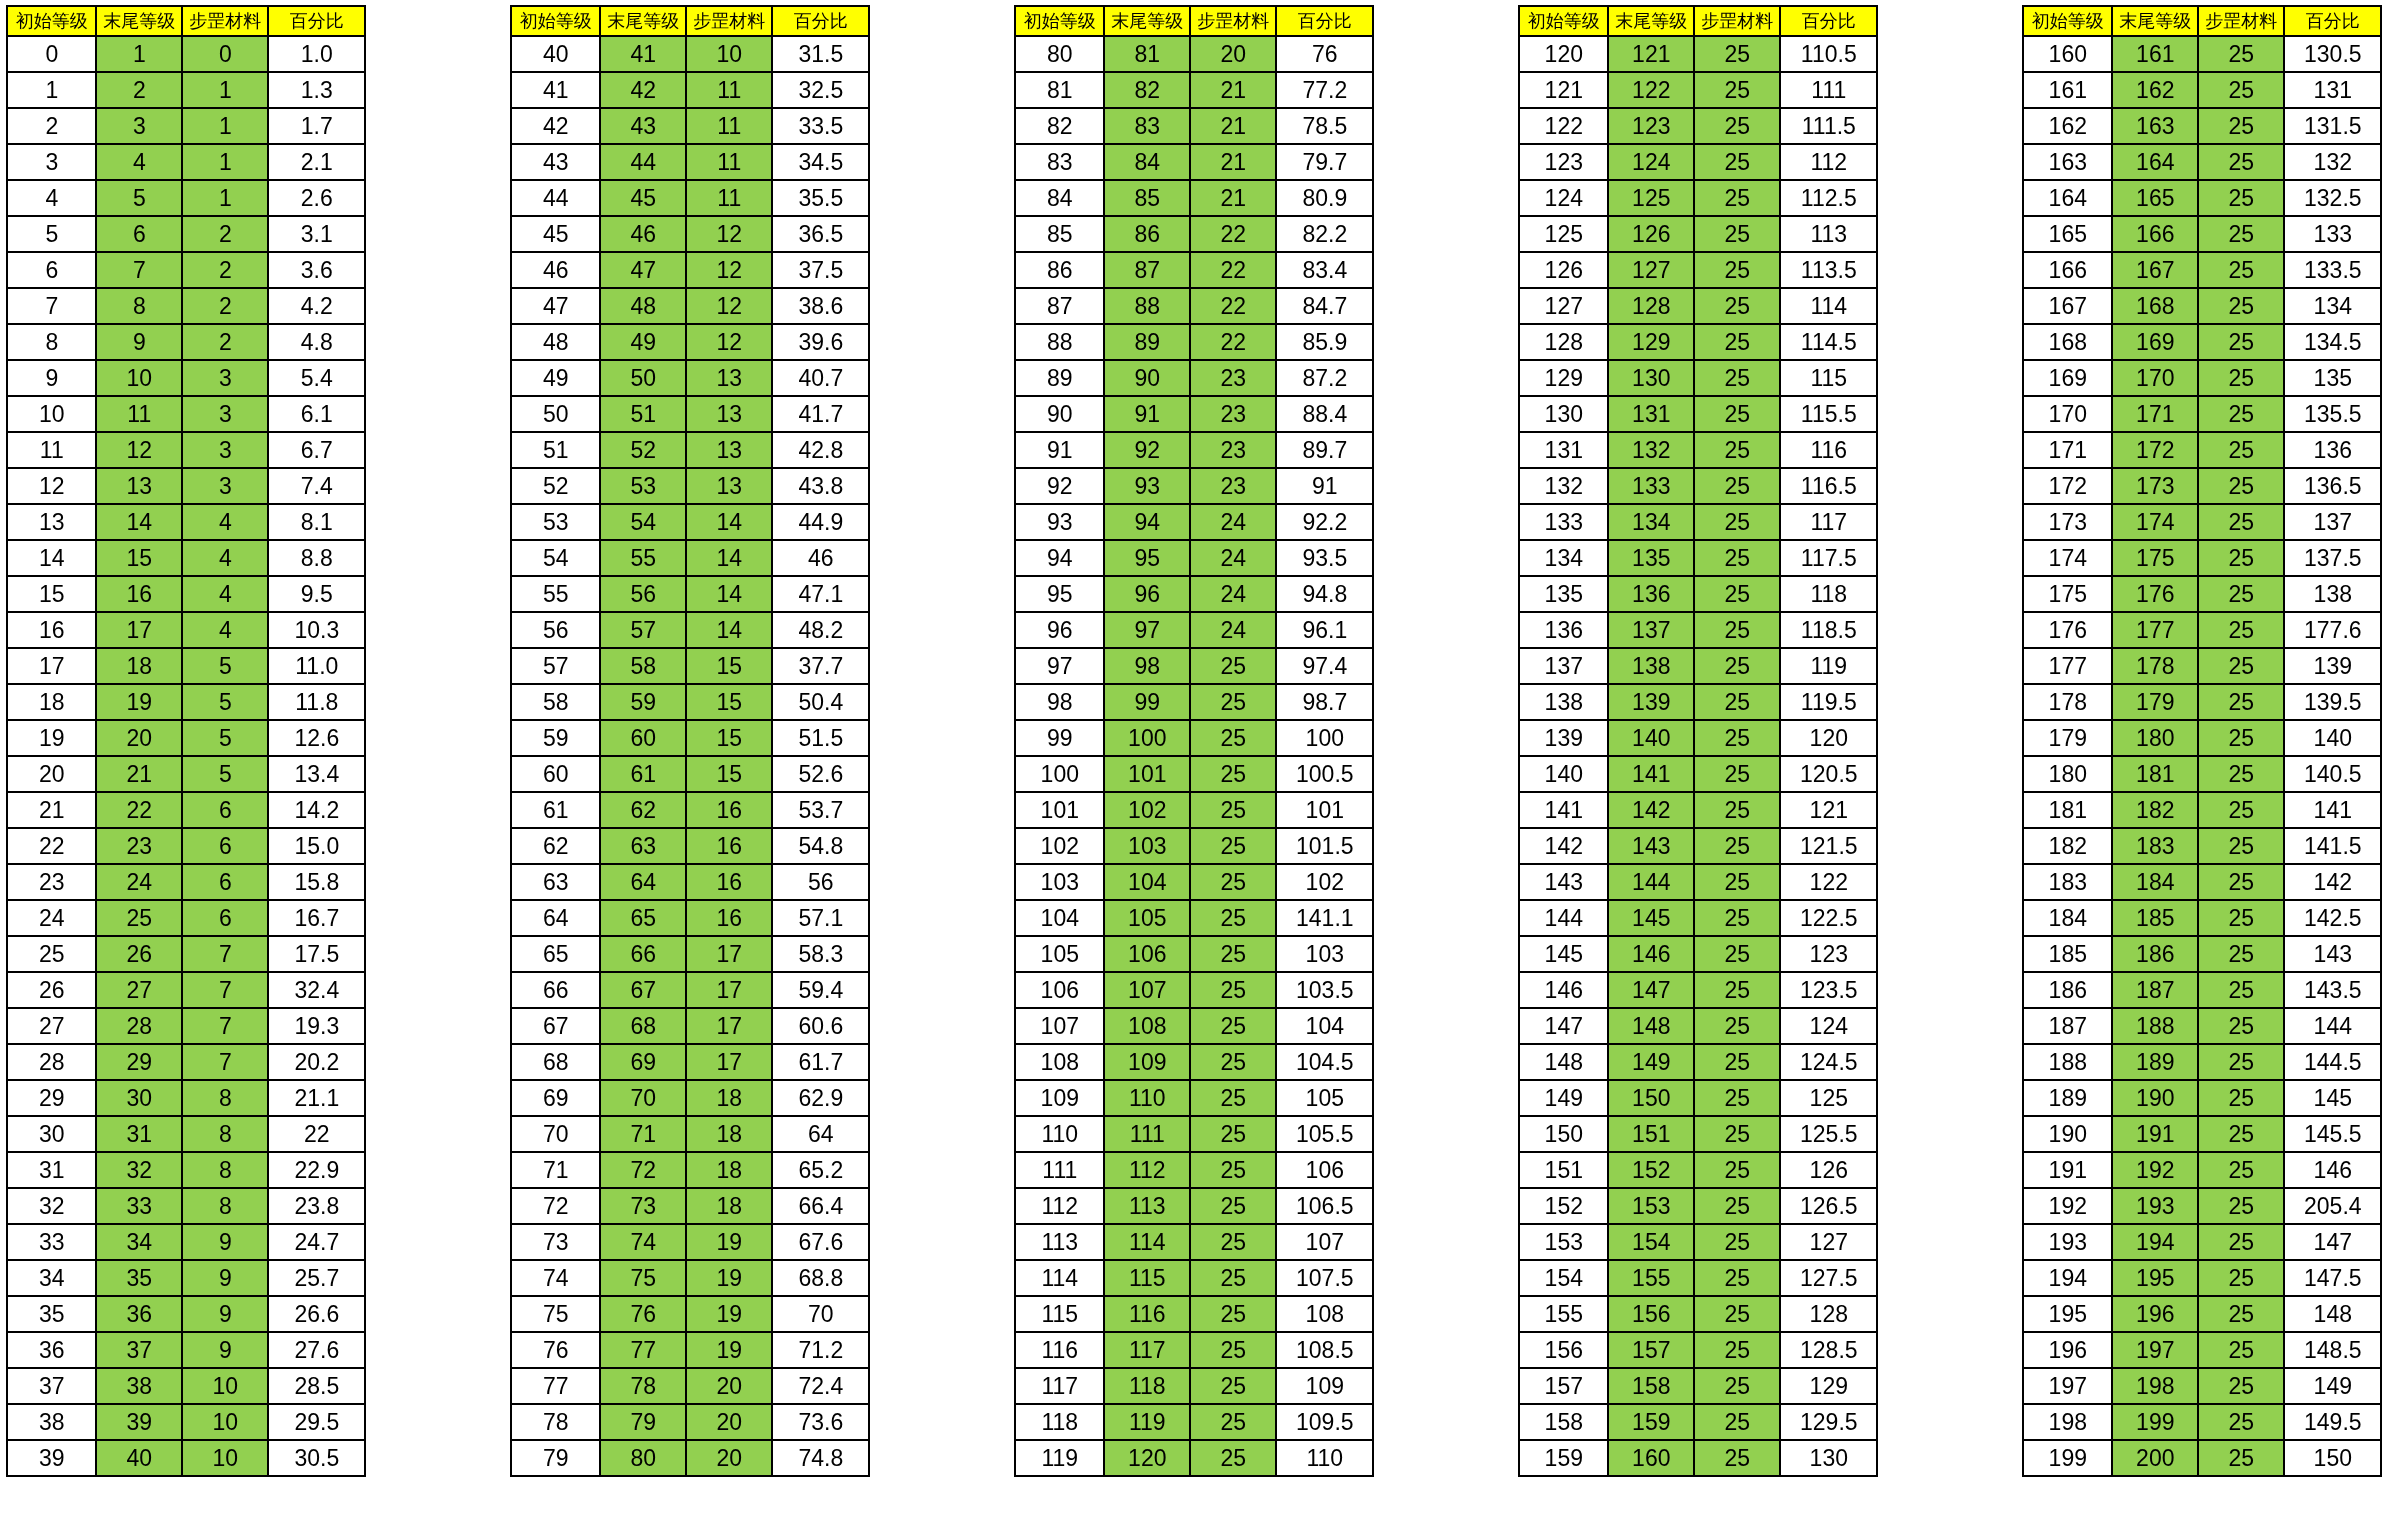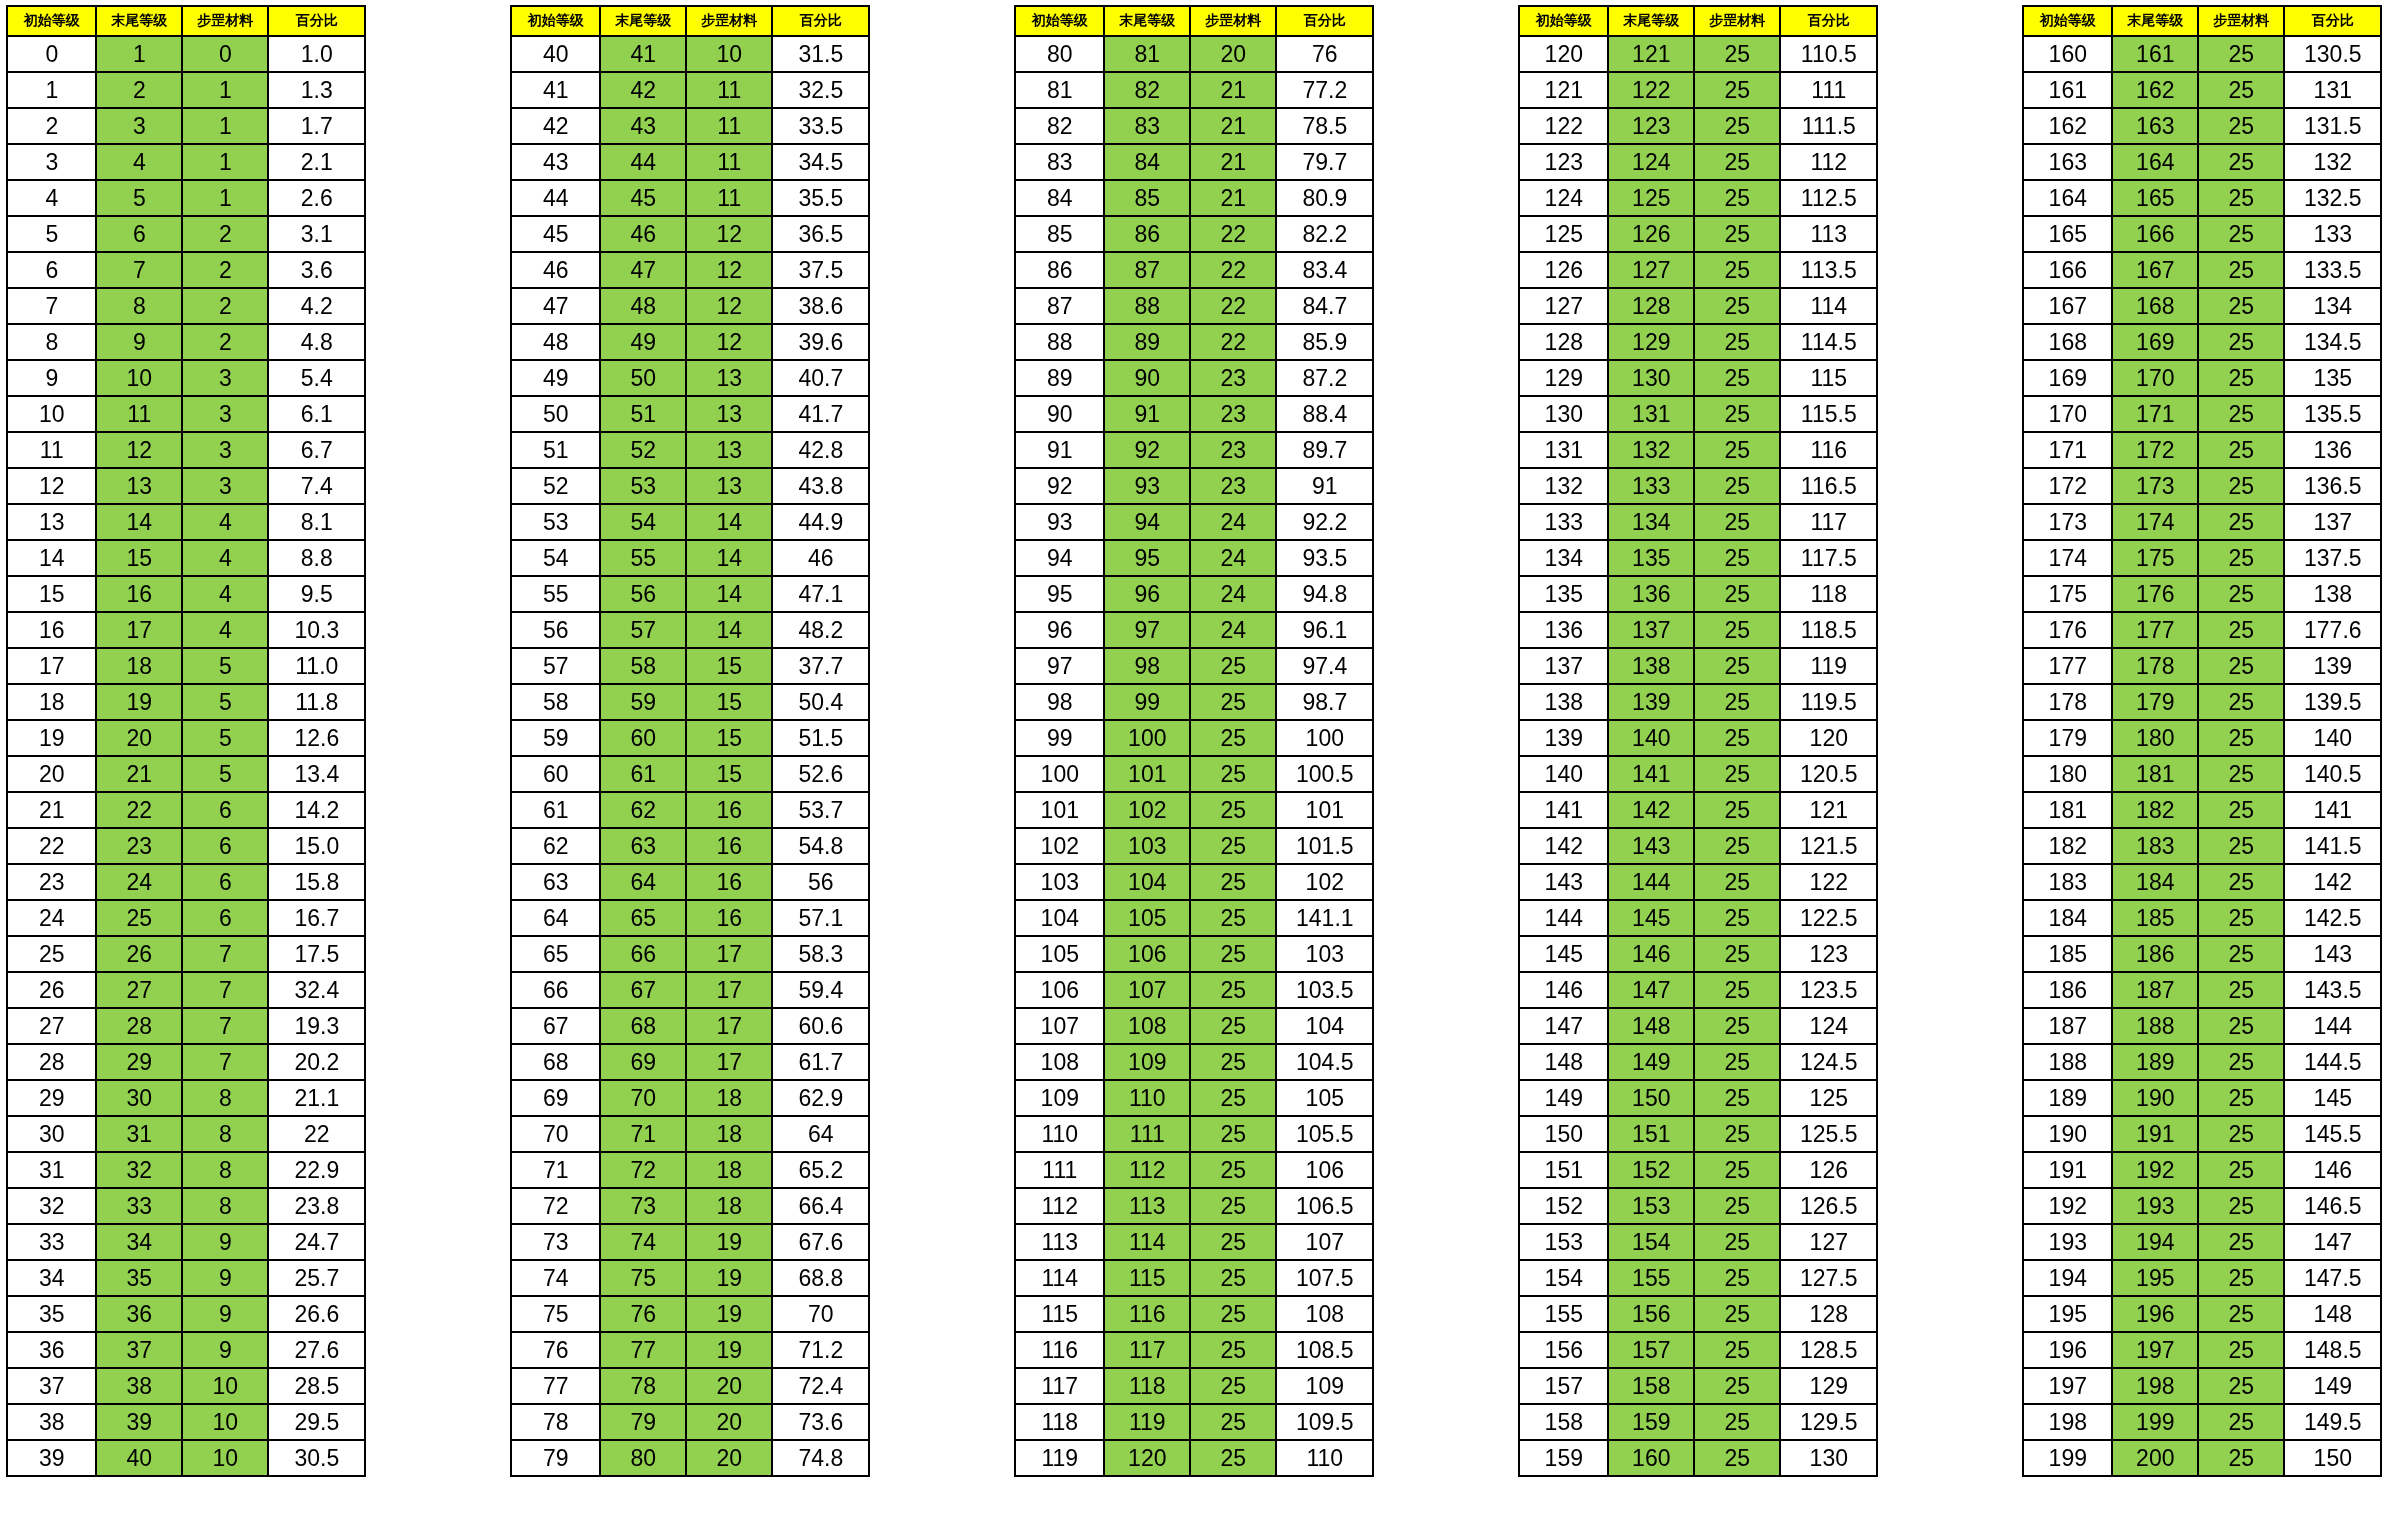--- a/index.html
+++ b/index.html
@@ -35,22 +35,22 @@
   .level-table td{
     border:2.3px solid var(--border-color);
     text-align:center;
     vertical-align:middle;
     padding:0;
     overflow:hidden;
     white-space:nowrap;
   }
   .level-table th{
     background:var(--header-bg);
-    font-weight:bold;
-    font-size:14px;
+    font-weight:normal;
+    font-size:18px;
     height:28.5px;
   }
   .level-table td{
     font-size:23px;
     height:34px;
     background:#ffffff;
   }
   .level-table td.green{
     background:var(--highlight-bg);
   }
@@ -1300,21 +1300,21 @@
         <tr>
           <td>191</td>
           <td class="green">192</td>
           <td class="green">25</td>
           <td>146</td>
         </tr>
         <tr>
           <td>192</td>
           <td class="green">193</td>
           <td class="green">25</td>
-          <td>146.5</td>
+          <td>205.4</td>
         </tr>
         <tr>
           <td>193</td>
           <td class="green">194</td>
           <td class="green">25</td>
           <td>147</td>
         </tr>
         <tr>
           <td>194</td>
           <td class="green">195</td>

